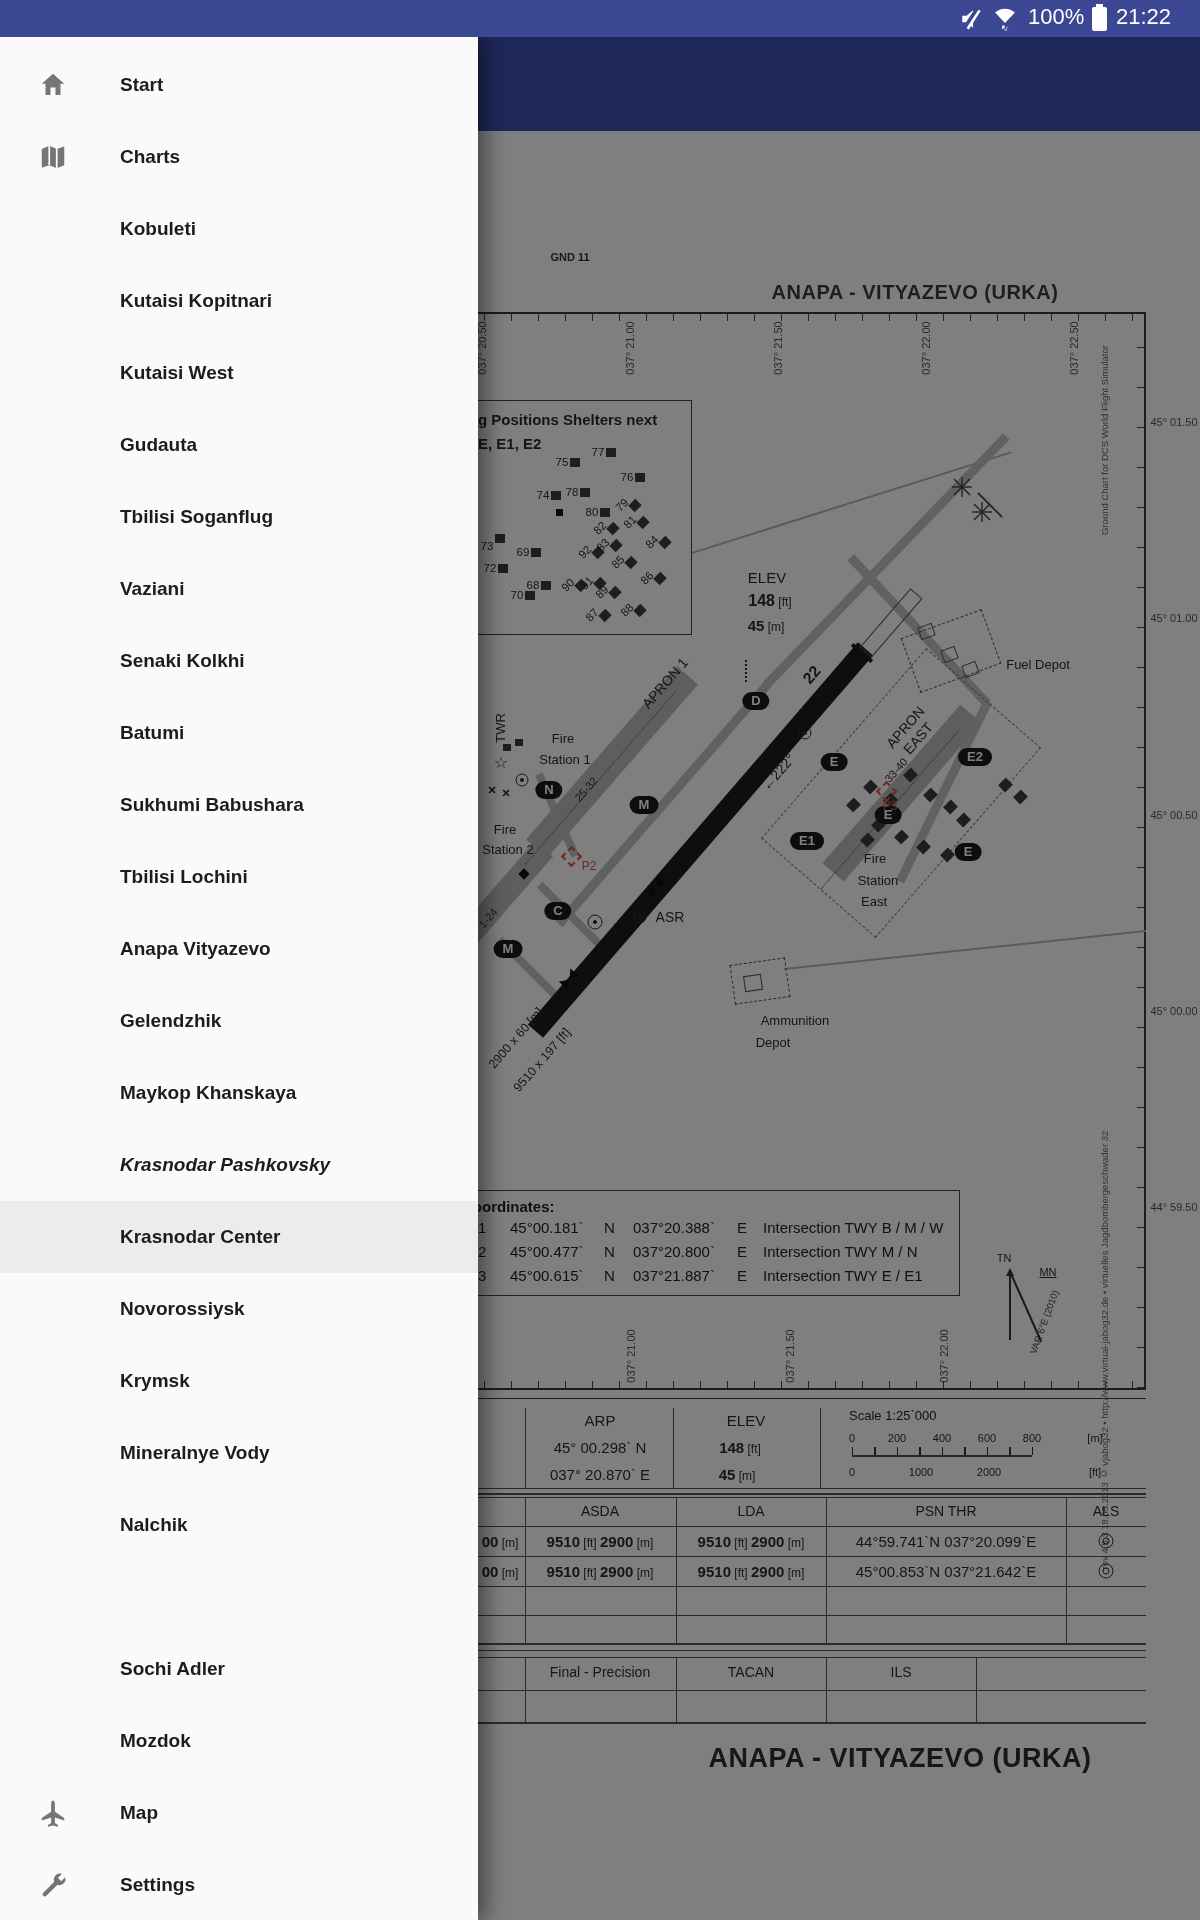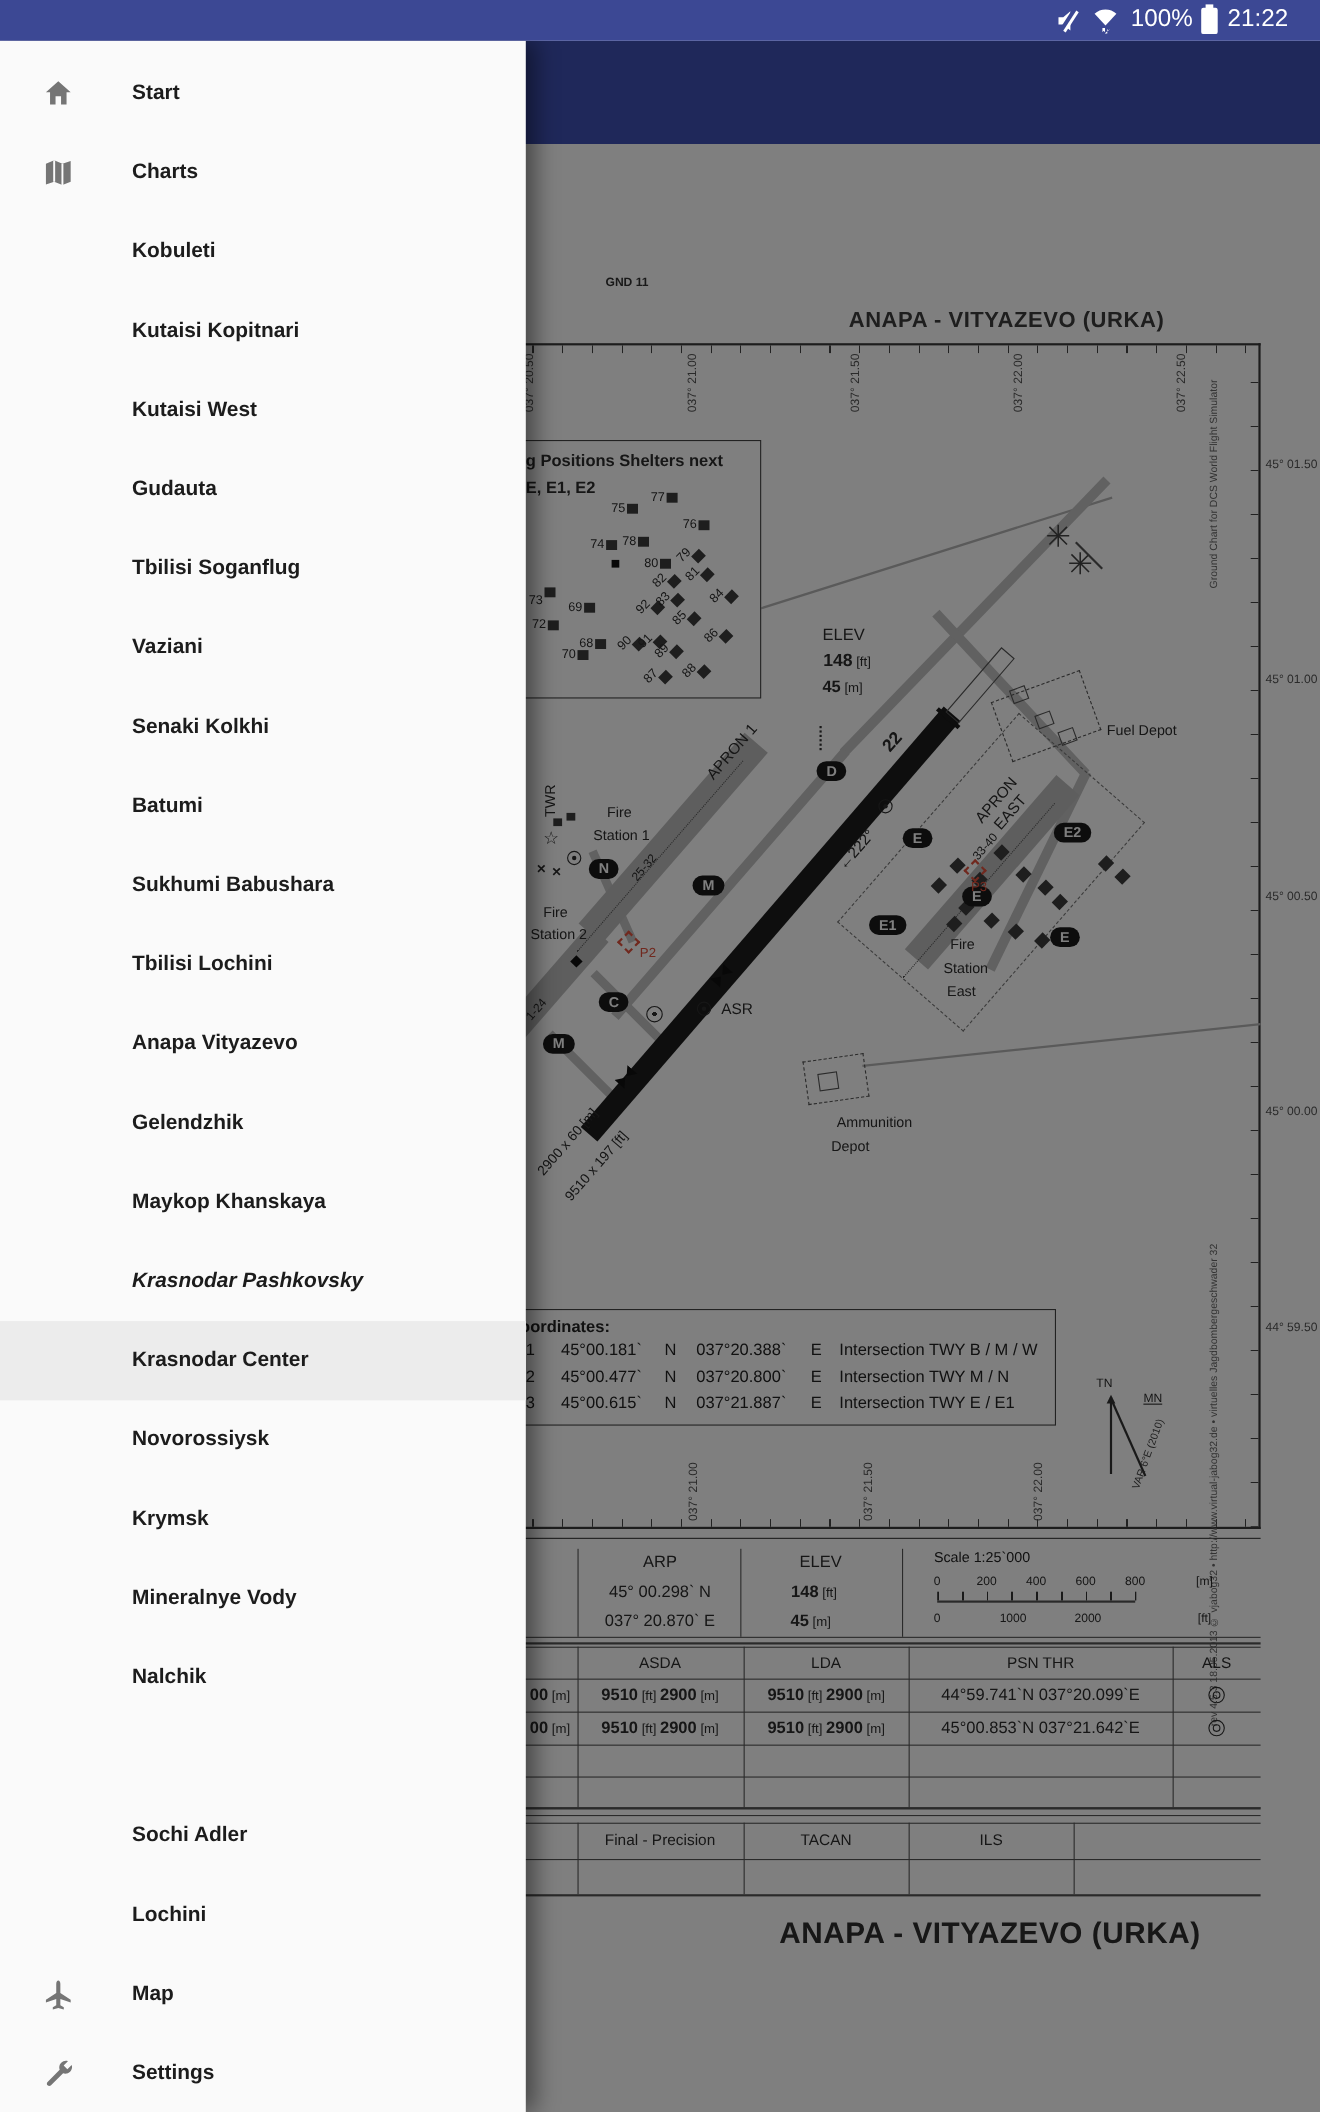--- a/index.html
+++ b/index.html
@@ -404,21 +404,21 @@
       <div class="ditem" style="top: 1380px;">
         <div class="dlabel" style="">Mineralnye Vody</div>
       </div>
       <div class="ditem" style="top: 1452px;">
         <div class="dlabel" style="">Nalchik</div>
       </div>
       <div class="ditem" style="top: 1596px;">
         <div class="dlabel" style="">Sochi Adler</div>
       </div>
       <div class="ditem" style="top: 1668px;">
-        <div class="dlabel" style="">Lochini</div>
+        <div class="dlabel" style="">Mozdok</div>
       </div>
       <div class="ditem" style="top: 1740px;">
         <span class="dicon"><svg viewBox="0 0 24 24" width="30" height="30" fill="#757575">
             <path d="M21 16 L13.5 11 V4.5 C13.5 3.1 12.8 2 12 2 C11.2 2 10.5 3.1 10.5 4.5 V11 L3 16 V18 L10.5 15.5 V20 L8 21.5 V23 L12 22 L16 23 V21.5 L13.5 20 V15.5 L21 18 Z"></path>
           </svg></span>
         <div class="dlabel" style="">Map</div>
       </div>
       <div class="ditem" style="top: 1812px;">
         <span class="dicon"><svg viewBox="0 0 24 24" width="30" height="30" fill="#757575">
             <path d="M22 7.2 C22 9.9 19.8 12.1 17.1 12.1 C16.6 12.1 16 12 15.5 11.8 L6.7 20.6 C6 21.3 4.9 21.3 4.2 20.6 C3.5 19.9 3.5 18.8 4.2 18.1 L13 9.3 C12.8 8.8 12.7 8.2 12.7 7.7 C12.7 5 14.9 2.8 17.6 2.8 C18.1 2.8 18.6 2.9 19 3.1 L15.9 6.2 L18.6 8.9 L21.7 5.8 C21.9 6.2 22 6.7 22 7.2 Z"></path>

